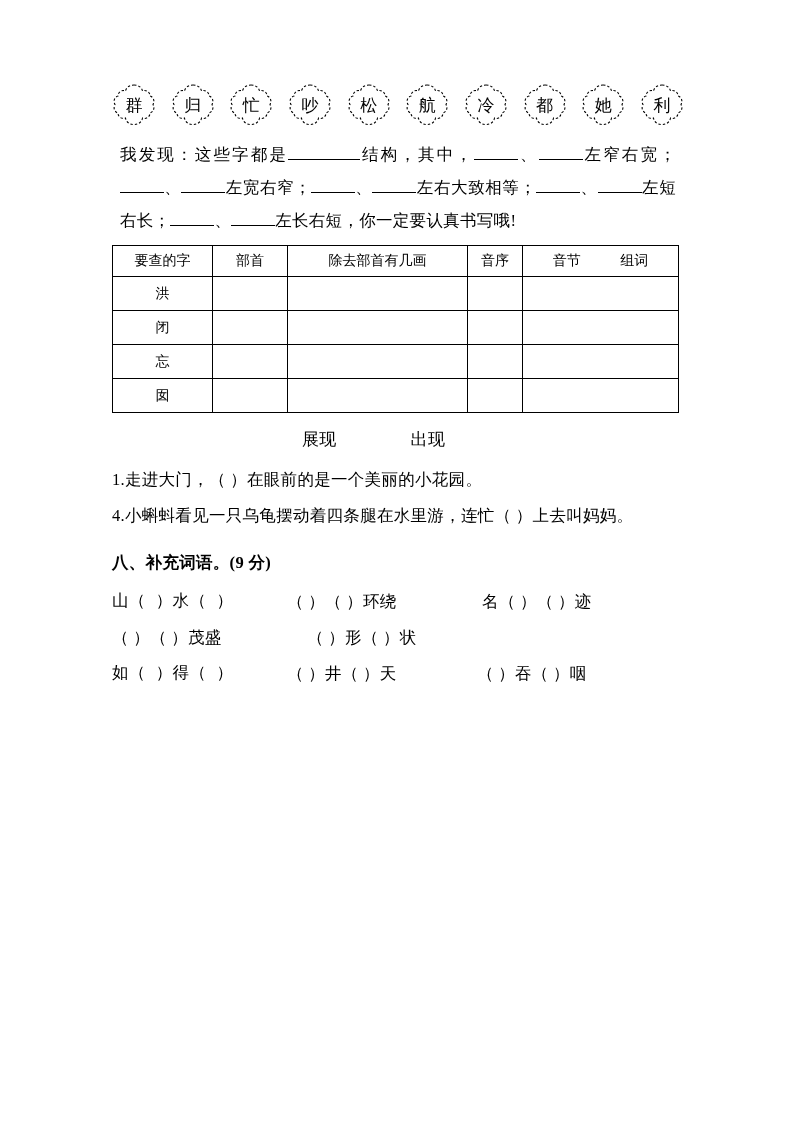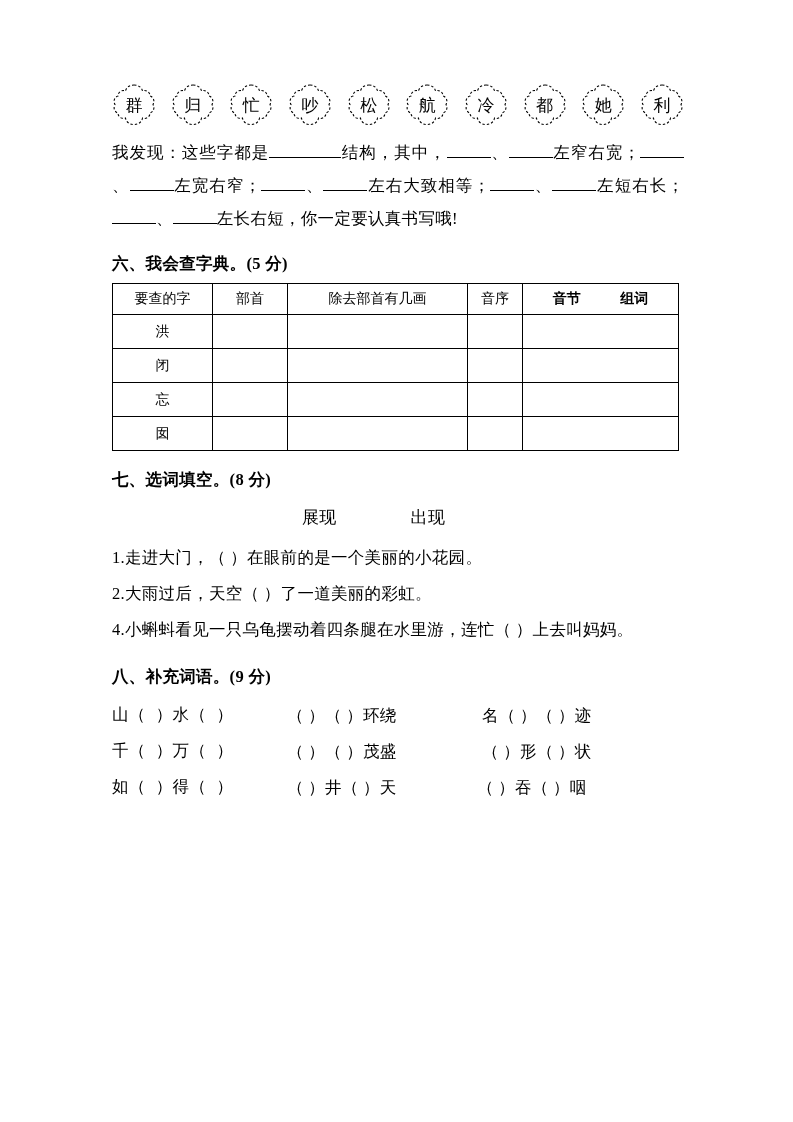--- a/index.html
+++ b/index.html
@@ -63,21 +63,21 @@
     line-height: 1;
     color: #000;
   }
 
   
   .para {
     font-size: 16.5px;
     line-height: 33px;
     letter-spacing: 0.3px;
     text-align: justify;
-    margin: 0;
+    margin: 8px;
     word-break: break-all;
   }
   .blank {
     display: inline-block;
     border-bottom: 1px solid #000;
     vertical-align: baseline;
   }
   .blank.w-long { width: 72px; }
   .blank.w-med  { width: 44px; }
 
@@ -117,21 +117,20 @@
   .col-a { width: 100px; }
   .col-b { width: 75px; }
   .col-c { width: 180px; }
   .col-d { width: 55px; }
   .col-e { width: 156px; }
   .hdr-split {
     display: flex;
     justify-content: space-around;
     align-items: center;
     padding: 0 10px;
-    font-weight: bold;
   }
 
   
   .choice-line {
     font-size: 17px;
     line-height: 33px;
     margin: 10px 0 6px 0;
     padding-left: 190px;
     letter-spacing: 0.3px;
   }
@@ -229,23 +228,20 @@
             <path d="M22 2 C27 2 30 5 30.5 8 C34 6.5 38 9 38 13 C41.5 14 43 18 41 21.5 C43 25 41.5 29 38 30 C38 34 34 36.5 30.5 35 C30 38.5 27 41.5 22 41.5 C17 41.5 14 38.5 13.5 35 C10 36.5 6 34 6 30 C2.5 29 1 25 3 21.5 C1 18 2.5 14 6 13 C6 9 10 6.5 13.5 8 C14 5 17 2 22 2 Z" fill="none" stroke="#000" stroke-width="1.1" stroke-dasharray="2.4,2"></path>
           </svg>
         <span class="glyph">利</span>
       </div>
     </div>
 
     <div class="para">
       <span>我发现：这些字都是</span><span class="blank w-long"></span><span>结构，其中，</span><span class="blank w-med"></span><span>、</span><span class="blank w-med"></span><span>左窄右宽；</span><span class="blank w-med"></span><span>、</span><span class="blank w-med"></span><span>左宽右窄；</span><span class="blank w-med"></span><span>、</span><span class="blank w-med"></span><span>左右大致相等；</span><span class="blank w-med"></span><span>、</span><span class="blank w-med"></span><span>左短右长；</span><span class="blank w-med"></span><span>、</span><span class="blank w-med"></span><span>左长右短，你一定要认真书写哦!</span>
     </div>
 
-    <div class="section-head">
-      <span>六、我会查字典。</span><span class="pts">(5 分)</span>
-    </div>
 
     <table class="dict-table">
       <colgroup>
         <col class="col-a">
           <col class="col-b">
           <col class="col-c">
           <col class="col-d">
           <col class="col-e">
       </colgroup>
       <thead>
@@ -287,46 +283,41 @@
         <tr>
           <td>囡</td>
           <td></td>
           <td></td>
           <td></td>
           <td></td>
         </tr>
       </tbody>
     </table>
 
-    <div class="section-head">
-      <span>七、选词填空。</span><span class="pts">(8 分)</span>
-    </div>
 
     <div class="choice-line">
       <span class="opt">展现</span><span class="opt">出现</span>
     </div>
 
     <div class="q-line">1.走进大门，（        ）在眼前的是一个美丽的小花园。</div>
-    <div class="q-line">2.大雨过后，天空（        ）了一道美丽的彩虹。</div>
 
 
     <div class="q-line">4.小蝌蚪看见一只乌龟摆动着四条腿在水里游，连忙（        ）上去叫妈妈。</div>
 
     <div class="section-head">
       <span>八、补充词语。</span><span class="pts">(9 分)</span>
     </div>
 
     <div class="word-grid">
       <div class="word-grid-row">
         <span class="wg-cell wg-c1">山（    ）水（    ）</span>
         <span class="wg-cell wg-c2">（    ）（    ）环绕</span>
         <span class="wg-cell wg-c3">名（    ）（    ）迹</span>
       </div>
       <div class="word-grid-row">
-        <span class="wg-cell wg-c1">千（    ）万（    ）</span>
         <span class="wg-cell wg-c2">（    ）（    ）茂盛</span>
         <span class="wg-cell wg-c3">（    ）形（    ）状</span>
       </div>
       <div class="word-grid-row">
         <span class="wg-cell wg-c1">如（    ）得（    ）</span>
         <span class="wg-cell wg-c3">（    ）井（    ）天</span>
         <span class="wg-cell wg-c2">（    ）吞（    ）咽</span>
       </div>
     </div>
 

